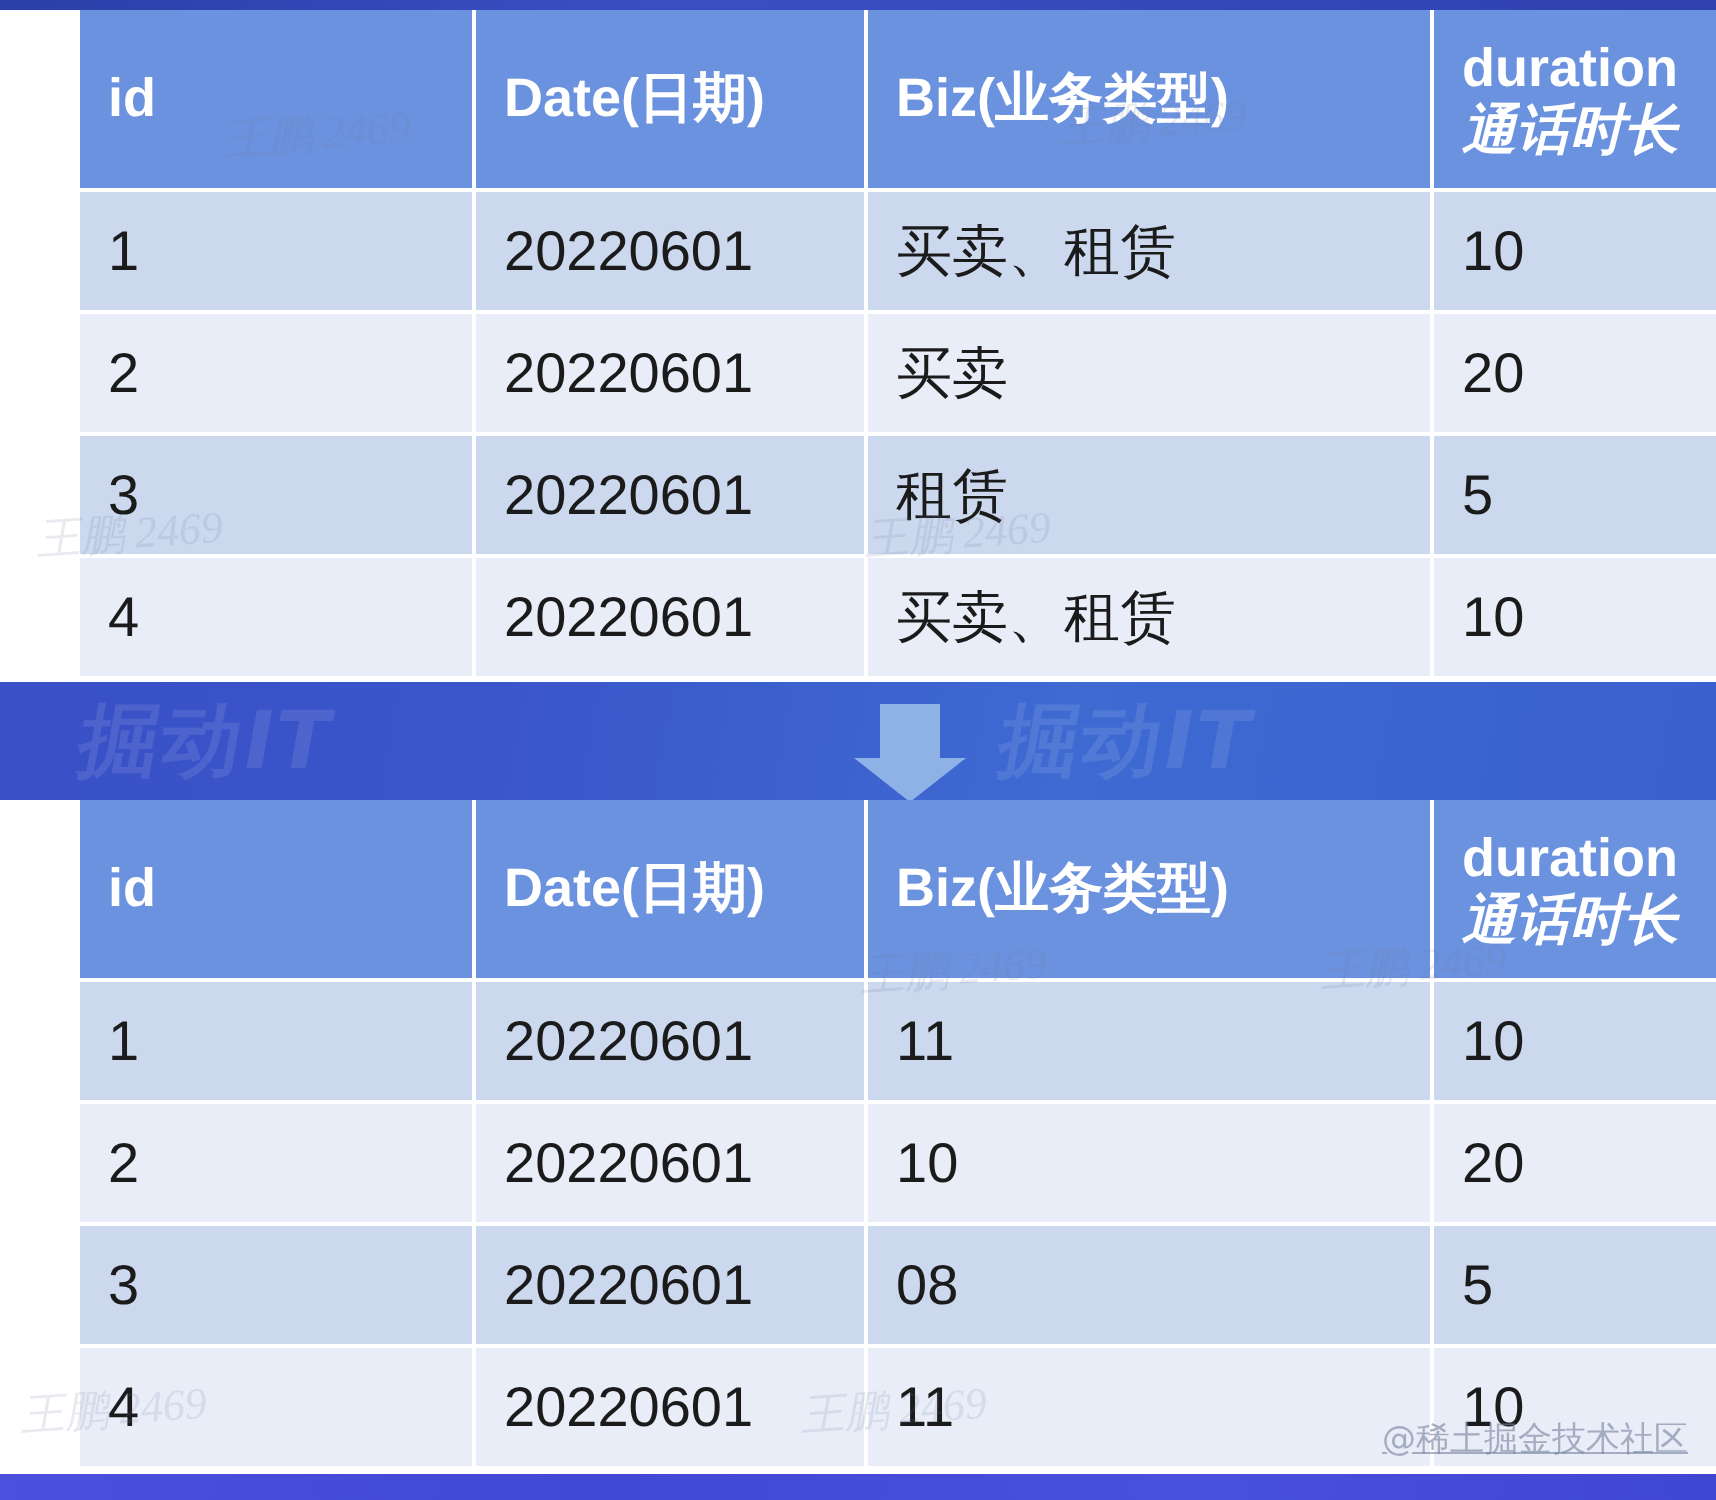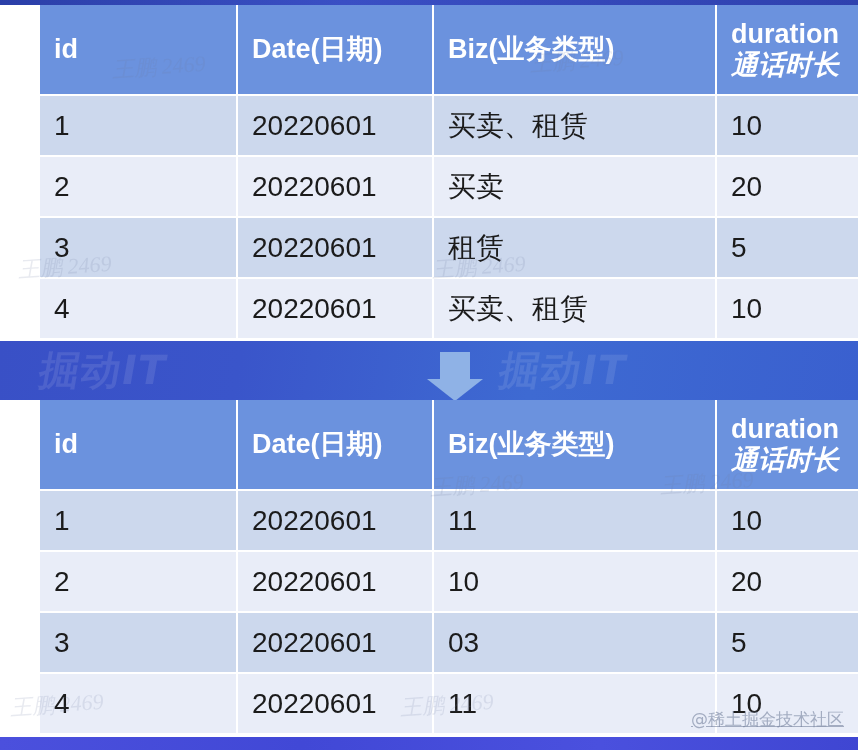--- a/index.html
+++ b/index.html
@@ -249,21 +249,21 @@
     </tr>
     <tr class="even">
       <td>2</td>
       <td>20220601</td>
       <td>10</td>
       <td>20</td>
     </tr>
     <tr class="odd">
       <td>3</td>
       <td>20220601</td>
-      <td>03</td>
+      <td>08</td>
       <td>5</td>
     </tr>
     <tr class="even">
       <td>4</td>
       <td>20220601</td>
       <td>11</td>
       <td>10</td>
     </tr>
   </tbody>
 </table>

